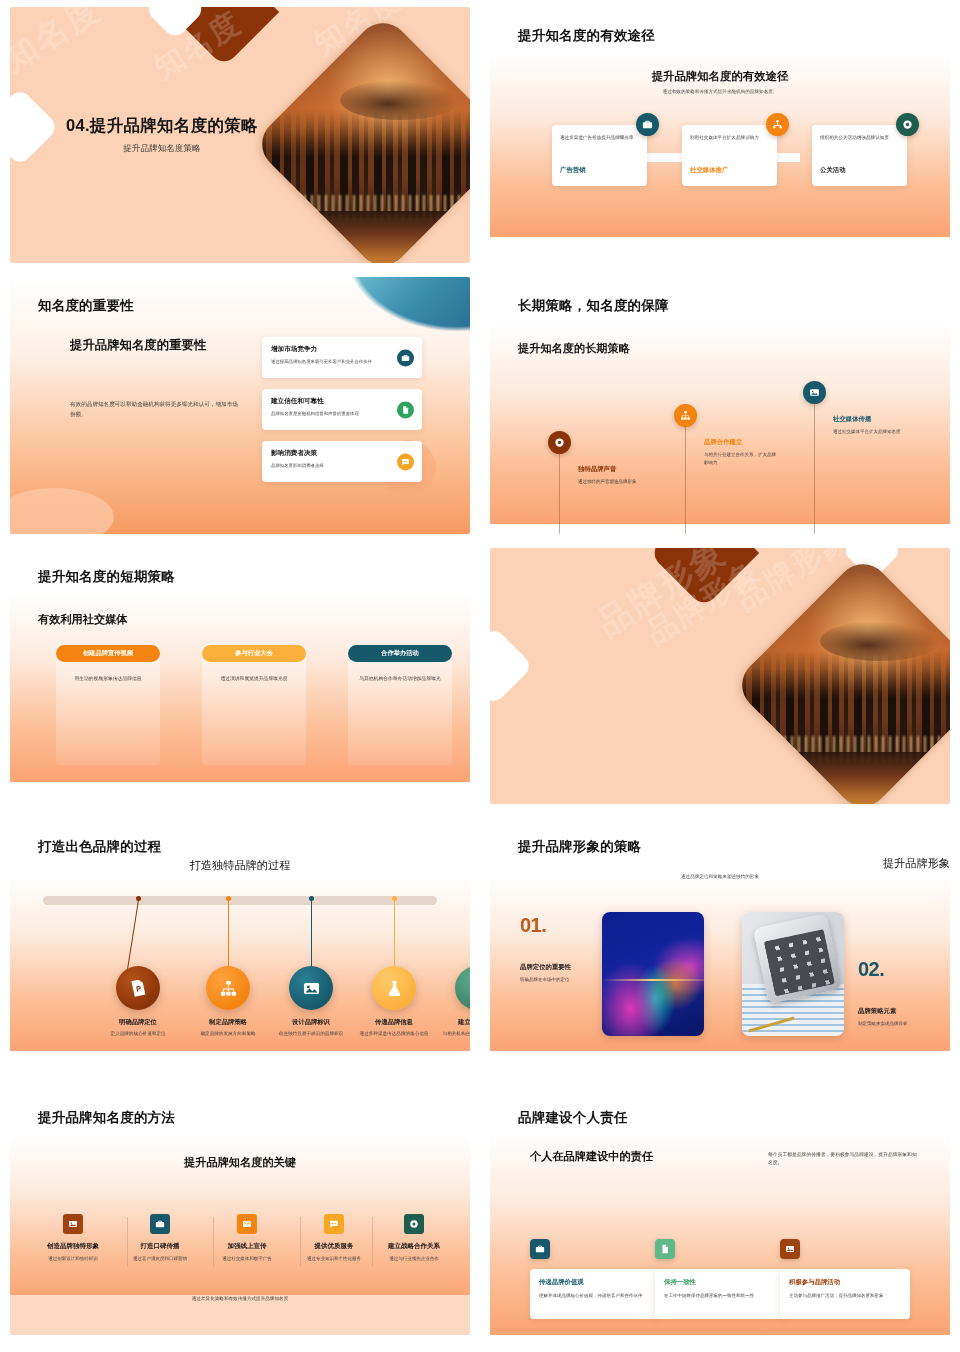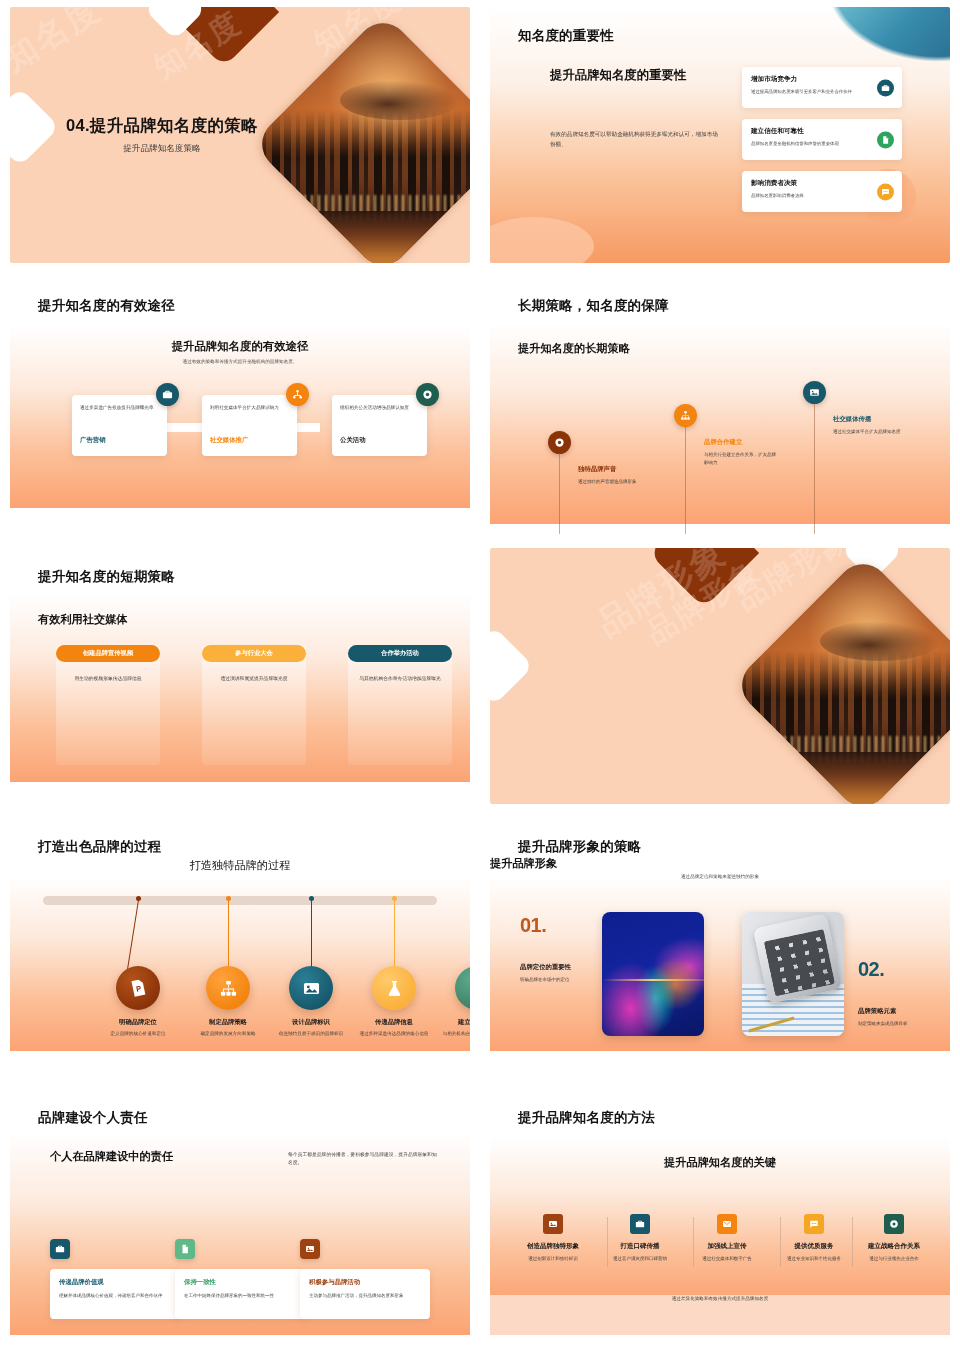--- a/index.html
+++ b/index.html
@@ -175,21 +175,21 @@
   .s7 .node .line{ position:absolute; left:50%; top:4px; width:1.3px; }
   .s7 .node .circ{ position:absolute; left:50%; margin-left:-22px; width:44px; height:44px; border-radius:50%;
     display:flex;align-items:center;justify-content:center; box-shadow:0 3px 8px rgba(120,70,40,.3); }
   .s7 .node h4{ position:absolute; left:50%; width:96px; margin-left:-48px; text-align:center;
     font-size:6.3px; font-weight:700; color:#1a1a1a; }
   .s7 .node p{ position:absolute; left:50%; width:84px; margin-left:-42px; text-align:center;
     font-size:4.6px; color:#3e3e3e; line-height:1.7; }
 
   
   .s8 .band{ top:58px; bottom:24px; }
-  .s8 .h2{ position:absolute; left:0; right:0; top:38px; text-align:left; font-size:11.2px; font-weight:700; color:#141414; }
+  .s8 .h2{ position:absolute; left:0; right:0; top:38px; text-align:right; font-size:11.2px; font-weight:400; color:#141414; }
   .s8 .h2s{ position:absolute; left:0; right:0; top:56px; text-align:center; font-size:4.6px; color:#4b4b4b; }
   .s8 .num{ font-size:20px; font-weight:700; letter-spacing:-.5px; }
   .s8 .b-t{ font-size:6.4px; font-weight:700; color:#1b1b1b; }
   .s8 .b-p{ font-size:4.5px; color:#414141; margin-top:5px; }
   .s8 .img{ position:absolute; border-radius:8px; overflow:hidden; box-shadow:0 3px 9px rgba(120,70,40,.25); }
   .s8 .img1{ left:112px; top:94px; width:102px; height:124px;
     background:
       radial-gradient(ellipse at 28% 78%, rgba(255,60,190,.85) 0%, rgba(255,60,190,0) 34%),
       radial-gradient(ellipse at 52% 70%, rgba(0,230,190,.8) 0%, rgba(0,230,190,0) 28%),
       radial-gradient(ellipse at 72% 58%, rgba(255,150,40,.7) 0%, rgba(255,150,40,0) 26%),
@@ -262,20 +262,66 @@
           <div class="water"></div>
         </div>
       </div>
       <div class="titlebox">
         <div class="t-main">04.提升品牌知名度的策略</div>
         <div class="t-sub">提升品牌知名度策略</div>
       </div>
     </div>
   </section>
 
+  <section class="slide content s3">
+    <div class="inner">
+      <div class="band"></div>
+      <div class="ghost" style="left:-10px; top:4px;">&nbsp;</div>
+      <div class="c-head">提升知名度的有效途径</div>
+      <div class="h2">提升品牌知名度的有效途径</div>
+      <div class="h2s">通过有效的策略和传播方式提升金融机构的品牌知名度。</div>
+      <div class="connector"></div>
+
+      <div class="step" style="left:62px;">
+        <p>通过多渠道广告投放提升品牌曝光率</p>
+        <span class="lbl" style="color:#17596B">广告营销</span>
+        <span class="bub" style="background:#17596B">
+          <svg class="gi" width="11" height="11" viewBox="0 0 24 24" fill="#fff">
+              <path d="M9 4h6a2 2 0 0 1 2 2v1h3a2 2 0 0 1 2 2v9a2 2 0 0 1-2 2H4a2 2 0 0 1-2-2V9a2 2 0 0 1 2-2h3V6a2 2 0 0 1 2-2zm0 3h6V6H9v1z"></path>
+            </svg>
+        </span>
+      </div>
+
+      <div class="step" style="left:192px;">
+        <p>利用社交媒体平台扩大品牌影响力</p>
+        <span class="lbl" style="color:#F3840F">社交媒体推广</span>
+        <span class="bub" style="background:#F3840F">
+          <svg class="gi" width="11" height="11" viewBox="0 0 24 24" fill="#fff">
+              <circle cx="12" cy="5" r="2.6"></circle>
+              <circle cx="5" cy="18" r="2.6"></circle>
+              <circle cx="19" cy="18" r="2.6"></circle>
+              <path d="M11 7h2v6h-2z"></path>
+              <path d="M5 13h14v2H5z"></path>
+            </svg>
+        </span>
+      </div>
+
+      <div class="step" style="left:322px;">
+        <p>组织相关公关活动增强品牌认知度</p>
+        <span class="lbl" style="color:#1A1A1A">公关活动</span>
+        <span class="bub" style="background:#1F5E4E">
+          <svg class="gi" width="11" height="11" viewBox="0 0 24 24" fill="#fff">
+              <circle cx="12" cy="12" r="9"></circle>
+              <circle cx="12" cy="12" r="3.6" fill="#1F5E4E"></circle>
+            </svg>
+        </span>
+      </div>
+    </div>
+  </section>
+
   <section class="slide content s2">
     <div class="inner">
       <div class="teal-blob"></div>
       <div class="blob-b"></div>
       <div class="blob-c"></div>
       <div class="c-head">知名度的重要性</div>
       <div class="sub">提升品牌知名度的重要性</div>
       <div class="para">有效的品牌知名度可以帮助金融机构获得更多曝光和认可，增加市场份额。</div>
       <div class="cards">
 
@@ -306,66 +352,20 @@
           <span class="ic" style="background:#F5A623">
             <svg class="gi" width="9" height="9" viewBox="0 0 24 24" fill="#fff">
                 <path d="M3 4h18v13H8l-5 4z"></path>
                 <circle cx="8" cy="10.5" r="1.4" fill="#F5A623"></circle>
                 <circle cx="12" cy="10.5" r="1.4" fill="#F5A623"></circle>
                 <circle cx="16" cy="10.5" r="1.4" fill="#F5A623"></circle>
               </svg>
           </span>
         </div>
 
-      </div>
-    </div>
-  </section>
-
-  <section class="slide content s3">
-    <div class="inner">
-      <div class="band"></div>
-      <div class="ghost" style="left:-10px; top:4px;">&nbsp;</div>
-      <div class="c-head">提升知名度的有效途径</div>
-      <div class="h2">提升品牌知名度的有效途径</div>
-      <div class="h2s">通过有效的策略和传播方式提升金融机构的品牌知名度。</div>
-      <div class="connector"></div>
-
-      <div class="step" style="left:62px;">
-        <p>通过多渠道广告投放提升品牌曝光率</p>
-        <span class="lbl" style="color:#17596B">广告营销</span>
-        <span class="bub" style="background:#17596B">
-          <svg class="gi" width="11" height="11" viewBox="0 0 24 24" fill="#fff">
-              <path d="M9 4h6a2 2 0 0 1 2 2v1h3a2 2 0 0 1 2 2v9a2 2 0 0 1-2 2H4a2 2 0 0 1-2-2V9a2 2 0 0 1 2-2h3V6a2 2 0 0 1 2-2zm0 3h6V6H9v1z"></path>
-            </svg>
-        </span>
-      </div>
-
-      <div class="step" style="left:192px;">
-        <p>利用社交媒体平台扩大品牌影响力</p>
-        <span class="lbl" style="color:#F3840F">社交媒体推广</span>
-        <span class="bub" style="background:#F3840F">
-          <svg class="gi" width="11" height="11" viewBox="0 0 24 24" fill="#fff">
-              <circle cx="12" cy="5" r="2.6"></circle>
-              <circle cx="5" cy="18" r="2.6"></circle>
-              <circle cx="19" cy="18" r="2.6"></circle>
-              <path d="M11 7h2v6h-2z"></path>
-              <path d="M5 13h14v2H5z"></path>
-            </svg>
-        </span>
-      </div>
-
-      <div class="step" style="left:322px;">
-        <p>组织相关公关活动增强品牌认知度</p>
-        <span class="lbl" style="color:#1A1A1A">公关活动</span>
-        <span class="bub" style="background:#1F5E4E">
-          <svg class="gi" width="11" height="11" viewBox="0 0 24 24" fill="#fff">
-              <circle cx="12" cy="12" r="9"></circle>
-              <circle cx="12" cy="12" r="3.6" fill="#1F5E4E"></circle>
-            </svg>
-        </span>
       </div>
     </div>
   </section>
 
   <section class="slide content s4">
     <div class="inner">
       <div class="band"></div>
       <div class="c-head">长期策略，知名度的保障</div>
       <div class="h2">提升知名度的长期策略</div>
 
@@ -562,20 +562,92 @@
       </div>
 
       <div style="position:absolute; left:368px; top:140px; width:84px;">
         <div class="num" style="color:#17596B">02.</div>
         <div class="b-t" style="margin-top:26px;">品牌策略元素</div>
         <div class="b-p">制定策略来实现品牌目标</div>
       </div>
     </div>
   </section>
 
+  <section class="slide content s9">
+    <div class="inner">
+      <div class="c-head">提升品牌知名度的方法</div>
+      <div class="band"></div>
+      <div class="foot"></div>
+      <div class="h2">提升品牌知名度的关键</div>
+
+      <div class="item" style="left:17px;">
+        <span class="sq" style="background:#9C4311">
+          <svg class="gi" width="10" height="10" viewBox="0 0 24 24" fill="#fff">
+              <rect x="2.5" y="5" width="19" height="14" rx="2"></rect>
+              <circle cx="8" cy="10" r="1.7" fill="#9C4311"></circle>
+              <path d="M4.5 17l5-5 3.5 3.5 3-2.5 3.5 4z" fill="#9C4311"></path>
+            </svg>
+        </span>
+        <h4>创造品牌独特形象</h4>
+        <p>通过创新设计和独特标识</p>
+      </div>
+      <div class="divider" style="left:117px;"></div>
+
+      <div class="item" style="left:104px;">
+        <span class="sq" style="background:#17596B">
+          <svg class="gi" width="10" height="10" viewBox="0 0 24 24" fill="#fff">
+              <path d="M9 4h6a2 2 0 0 1 2 2v1h3a2 2 0 0 1 2 2v9a2 2 0 0 1-2 2H4a2 2 0 0 1-2-2V9a2 2 0 0 1 2-2h3V6a2 2 0 0 1 2-2zm0 3h6V6H9v1z"></path>
+            </svg>
+        </span>
+        <h4>打造口碑传播</h4>
+        <p>通过客户满意度和口碑营销</p>
+      </div>
+      <div class="divider" style="left:203px;"></div>
+
+      <div class="item" style="left:191px;">
+        <span class="sq" style="background:#F3840F">
+          <svg class="gi" width="10" height="10" viewBox="0 0 24 24" fill="#fff">
+              <rect x="2.5" y="5" width="19" height="14" rx="2"></rect>
+              <path d="M3.5 6.5L12 13l8.5-6.5" stroke="#F3840F" stroke-width="2" fill="none"></path>
+            </svg>
+        </span>
+        <h4>加强线上宣传</h4>
+        <p>通过社交媒体和数字广告</p>
+      </div>
+      <div class="divider" style="left:290px;"></div>
+
+      <div class="item" style="left:278px;">
+        <span class="sq" style="background:#F5A623">
+          <svg class="gi" width="10" height="10" viewBox="0 0 24 24" fill="#fff">
+              <path d="M3 4h18v13H8l-5 4z"></path>
+              <circle cx="8" cy="10.5" r="1.4" fill="#F5A623"></circle>
+              <circle cx="12" cy="10.5" r="1.4" fill="#F5A623"></circle>
+              <circle cx="16" cy="10.5" r="1.4" fill="#F5A623"></circle>
+            </svg>
+        </span>
+        <h4>提供优质服务</h4>
+        <p>通过专业知识和个性化服务</p>
+      </div>
+      <div class="divider" style="left:362px;"></div>
+
+      <div class="item" style="left:358px;">
+        <span class="sq" style="background:#1F5E4E">
+          <svg class="gi" width="10" height="10" viewBox="0 0 24 24" fill="#fff">
+              <circle cx="12" cy="12" r="9"></circle>
+              <circle cx="12" cy="12" r="3.6" fill="#1F5E4E"></circle>
+            </svg>
+        </span>
+        <h4>建立战略合作关系</h4>
+        <p>通过与行业领先企业合作</p>
+      </div>
+
+      <div class="footnote">通过差异化策略和有效传播方式提升品牌知名度</div>
+    </div>
+  </section>
+
   <section class="slide content s10">
     <div class="inner">
       <div class="c-head">品牌建设个人责任</div>
       <div class="band"></div>
       <div class="h2">个人在品牌建设中的责任</div>
       <div class="note">每个员工都是品牌的传播者，要积极参与品牌建设，提升品牌形象和知名度。</div>
 
       <div class="blk" style="left:40px;">
         <span class="sq" style="background:#17596B">
           <svg class="gi" width="10" height="10" viewBox="0 0 24 24" fill="#fff">
@@ -610,85 +682,13 @@
             </svg>
         </span>
         <div class="cd">
           <h4 style="color:#9C4311">积极参与品牌活动</h4>
           <p>主动参与品牌推广活动，提升品牌知名度和形象</p>
         </div>
       </div>
     </div>
   </section>
 
-  <section class="slide content s9">
-    <div class="inner">
-      <div class="c-head">提升品牌知名度的方法</div>
-      <div class="band"></div>
-      <div class="foot"></div>
-      <div class="h2">提升品牌知名度的关键</div>
-
-      <div class="item" style="left:17px;">
-        <span class="sq" style="background:#9C4311">
-          <svg class="gi" width="10" height="10" viewBox="0 0 24 24" fill="#fff">
-              <rect x="2.5" y="5" width="19" height="14" rx="2"></rect>
-              <circle cx="8" cy="10" r="1.7" fill="#9C4311"></circle>
-              <path d="M4.5 17l5-5 3.5 3.5 3-2.5 3.5 4z" fill="#9C4311"></path>
-            </svg>
-        </span>
-        <h4>创造品牌独特形象</h4>
-        <p>通过创新设计和独特标识</p>
-      </div>
-      <div class="divider" style="left:117px;"></div>
-
-      <div class="item" style="left:104px;">
-        <span class="sq" style="background:#17596B">
-          <svg class="gi" width="10" height="10" viewBox="0 0 24 24" fill="#fff">
-              <path d="M9 4h6a2 2 0 0 1 2 2v1h3a2 2 0 0 1 2 2v9a2 2 0 0 1-2 2H4a2 2 0 0 1-2-2V9a2 2 0 0 1 2-2h3V6a2 2 0 0 1 2-2zm0 3h6V6H9v1z"></path>
-            </svg>
-        </span>
-        <h4>打造口碑传播</h4>
-        <p>通过客户满意度和口碑营销</p>
-      </div>
-      <div class="divider" style="left:203px;"></div>
-
-      <div class="item" style="left:191px;">
-        <span class="sq" style="background:#F3840F">
-          <svg class="gi" width="10" height="10" viewBox="0 0 24 24" fill="#fff">
-              <rect x="2.5" y="5" width="19" height="14" rx="2"></rect>
-              <path d="M3.5 6.5L12 13l8.5-6.5" stroke="#F3840F" stroke-width="2" fill="none"></path>
-            </svg>
-        </span>
-        <h4>加强线上宣传</h4>
-        <p>通过社交媒体和数字广告</p>
-      </div>
-      <div class="divider" style="left:290px;"></div>
-
-      <div class="item" style="left:278px;">
-        <span class="sq" style="background:#F5A623">
-          <svg class="gi" width="10" height="10" viewBox="0 0 24 24" fill="#fff">
-              <path d="M3 4h18v13H8l-5 4z"></path>
-              <circle cx="8" cy="10.5" r="1.4" fill="#F5A623"></circle>
-              <circle cx="12" cy="10.5" r="1.4" fill="#F5A623"></circle>
-              <circle cx="16" cy="10.5" r="1.4" fill="#F5A623"></circle>
-            </svg>
-        </span>
-        <h4>提供优质服务</h4>
-        <p>通过专业知识和个性化服务</p>
-      </div>
-      <div class="divider" style="left:362px;"></div>
-
-      <div class="item" style="left:358px;">
-        <span class="sq" style="background:#1F5E4E">
-          <svg class="gi" width="10" height="10" viewBox="0 0 24 24" fill="#fff">
-              <circle cx="12" cy="12" r="9"></circle>
-              <circle cx="12" cy="12" r="3.6" fill="#1F5E4E"></circle>
-            </svg>
-        </span>
-        <h4>建立战略合作关系</h4>
-        <p>通过与行业领先企业合作</p>
-      </div>
-
-      <div class="footnote">通过差异化策略和有效传播方式提升品牌知名度</div>
-    </div>
-  </section>
-
 </div>
 
 </body></html>

